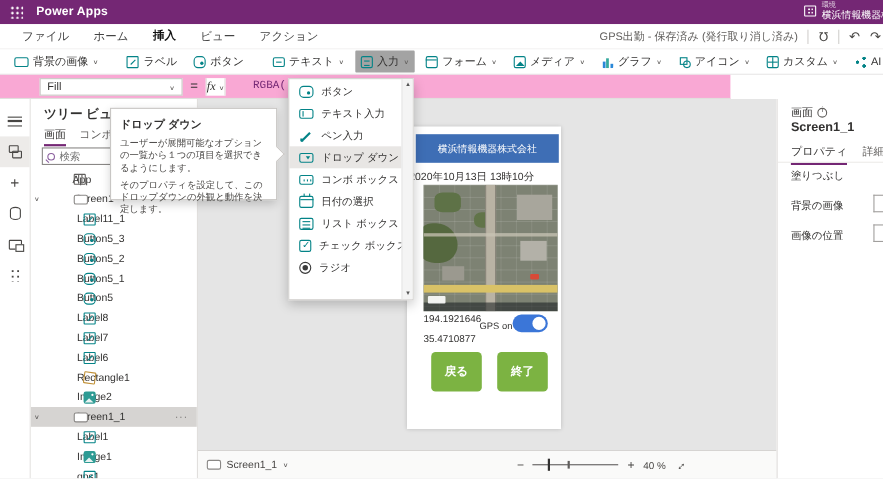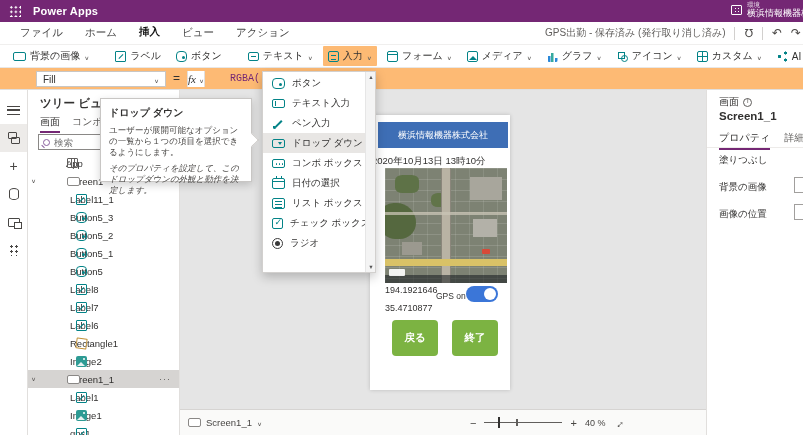--- a/index.html
+++ b/index.html
@@ -25,21 +25,21 @@
   .mb-status { font-size:10px; color:#605e5c; white-space:nowrap; }
   .mb-sep { width:1px; height:13px; background:#d2d0ce; }
   .icon-glyph { font-size:12px; color:#484644; line-height:1; }
   .checker-icon::before { content:"℧"; font-size:11px; }
   .undo-icon::before { content:"↶"; }
   .redo-icon::before { content:"↷"; }
 
   
   .toolbar { position:absolute; left:0; top:45px; width:803px; height:23px; background:#fff; border-bottom:1px solid #e8e7e6; display:flex; align-items:center; padding-left:8px; gap:5px; white-space:nowrap; }
   .t-item { display:flex; align-items:center; gap:4px; padding:3px 5px; font-size:10px; color:#323130; border-radius:1px; }
-  .t-item.active { background:#fdba74;align-items:center; }
+  .t-item.active { background:#a3a3a3;align-items:center; }
   .t-sep { width:1px; height:14px; background:#d8d6d4; margin:0 3px; }
   .chev::before { content:"∨"; font-size:7px; color:#605e5c; transform:scaleY(.8); display:inline-block; }
 
   .ti { display:inline-block; width:11px; height:11px; border:1.2px solid #038387; border-radius:2px; position:relative; flex:none; }
   .ti-screen { width:13px; height:9px; }
   .ti-label { border-radius:1px; }
   .ti-label::after { content:""; position:absolute; left:2px; top:4px; width:6px; height:1.2px; background:#038387; transform:rotate(-45deg); }
   .ti-button { border-radius:4px; }
   .ti-button::after { content:""; position:absolute; right:1.5px; bottom:1.5px; width:3px; height:3px; background:#038387; border-radius:50%; }
   .ti-text { height:9px; }
@@ -49,21 +49,21 @@
   .ti-media::after { content:""; position:absolute; bottom:1px; left:1.5px; border-left:4px solid transparent; border-right:4px solid transparent; border-bottom:4px solid #038387; }
   .ti-graph { border:none; background-image:linear-gradient(#2b88d8,#2b88d8),linear-gradient(#35a99e,#35a99e),linear-gradient(#2b88d8,#2b88d8); background-size:2.5px 6px,2.5px 9px,2.5px 4px; background-position:1px bottom,4.5px bottom,8px bottom; background-repeat:no-repeat; }
   .ti-iconpack { border:none; }
   .ti-iconpack::before { content:""; position:absolute; left:1px; top:1px; width:5px; height:5px; border:1.2px solid #038387; }
   .ti-iconpack::after { content:""; position:absolute; right:0; bottom:0; width:5px; height:5px; border:1.2px solid #038387; border-radius:50%; }
   .ti-custom::before { content:""; position:absolute; left:50%; top:0; bottom:0; width:1.1px; background:#038387; }
   .ti-custom::after { content:""; position:absolute; top:50%; left:0; right:0; height:1.1px; background:#038387; }
   .ti-ai { border:none; background-image:radial-gradient(circle at 2.5px 5.5px,#038387 1.4px,transparent 1.7px),radial-gradient(circle at 8.5px 2px,#038387 1.4px,transparent 1.7px),radial-gradient(circle at 8.5px 9px,#038387 1.4px,transparent 1.7px); }
 
   
-  .formulabar { position:absolute; left:0; top:68px; width:803px; height:22px; background:#fdba74; border-bottom:1px solid #e1dfdd; }
+  .formulabar { position:absolute; left:0; top:68px; width:664px; height:22px; background:#f9a8d4; border-bottom:1px solid #e1dfdd; }
   .prop-select { position:absolute; left:36px; top:3px; width:130px; height:16px; background:#fff; border:1px solid #c8c6c4; display:flex; align-items:center; padding:0 6px; font-size:10px; color:#323130; }
   .prop-select .chev { margin-left:auto; }
   .fb-eq { position:absolute; left:173px; top:3px; font-size:12px; color:#323130; }
   .fb-fx { position:absolute; left:187px; top:3px; height:16px; display:flex; align-items:center; gap:3px; padding:0 0; border-left:1px solid #e1dfdd; border-right:1px solid #e1dfdd; background:#fff; }
   .fb-fx em { font-family:"Liberation Serif", serif; font-style:italic; font-size:11px; color:#323130; }
   .fb-formula { position:absolute; left:230px; top:5px; font-size:10px; color:#742774; font-family:"Liberation Mono", monospace; }
 
   
   .rail { position:absolute; left:0; top:90px; width:28px; height:345px; background:#fff; border-right:1px solid #e1dfdd; }
   .r-cell { position:absolute; left:0; width:27px; height:28px; display:flex; align-items:center; justify-content:center; }
@@ -190,21 +190,21 @@
   .mi-checkbox::after { content:"✓"; position:absolute; left:1.5px; top:-1.5px; font-size:9px; color:#038387; }
   .mi-radio { width:11px; height:11px; border-radius:50%; border-color:#3a3a3a; }
   .mi-radio::after { content:""; position:absolute; inset:2px; background:#3a3a3a; border-radius:50%; }
   .mi-toggle { width:15px; height:9px; border-radius:6px; }
   .mi-toggle::after { content:""; position:absolute; left:.8px; top:.8px; width:4.8px; height:4.8px; border:1.2px solid #038387; border-radius:50%; }
 
   
   .tooltip { position:absolute; left:100px; top:98px; width:152px; height:84px; background:#fff; border:1px solid #c8c6c4; box-shadow:0 3px 8px rgba(0,0,0,.18); padding:7px 8px; }
   .tt-title { font-size:10px; font-weight:700; color:#323130; margin-bottom:5px; }
   .tt-body { font-size:8.5px; color:#484644; line-height:1.3; }
-  .tt-body + .tt-body { margin-top:5px;font-style:italic; }
+  .tt-body + .tt-body { margin-top:5px; }
   .beak { position:absolute; right:-5.5px; top:36px; width:10px; height:10px; background:#fff; border-top:1px solid #c8c6c4; border-right:1px solid #c8c6c4; transform:rotate(45deg); }
 </style>
 </head>
 <body>
 
 <div class="screen">
 
   <header class="titlebar">
     <span class="waffle"></span>
     <span class="app-name">Power Apps</span>

